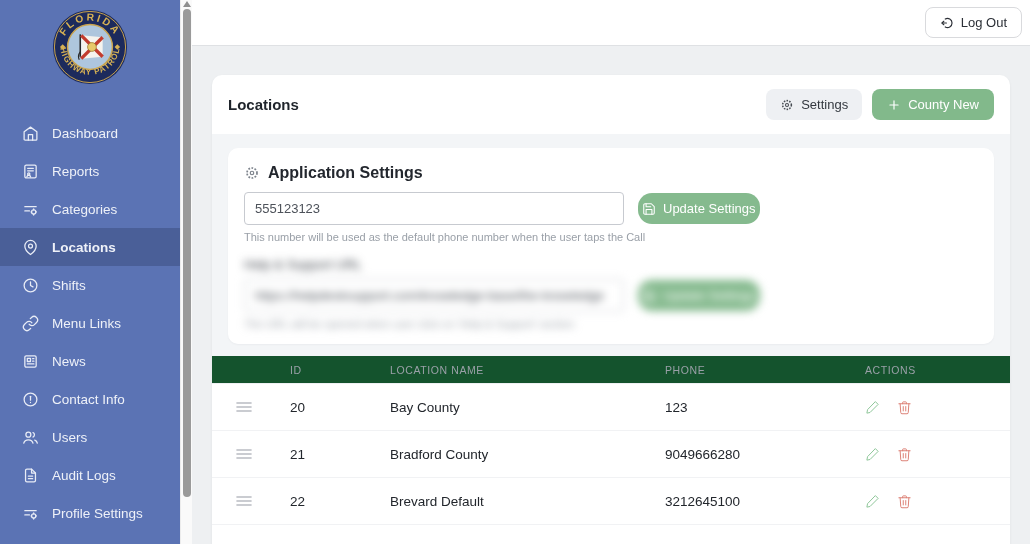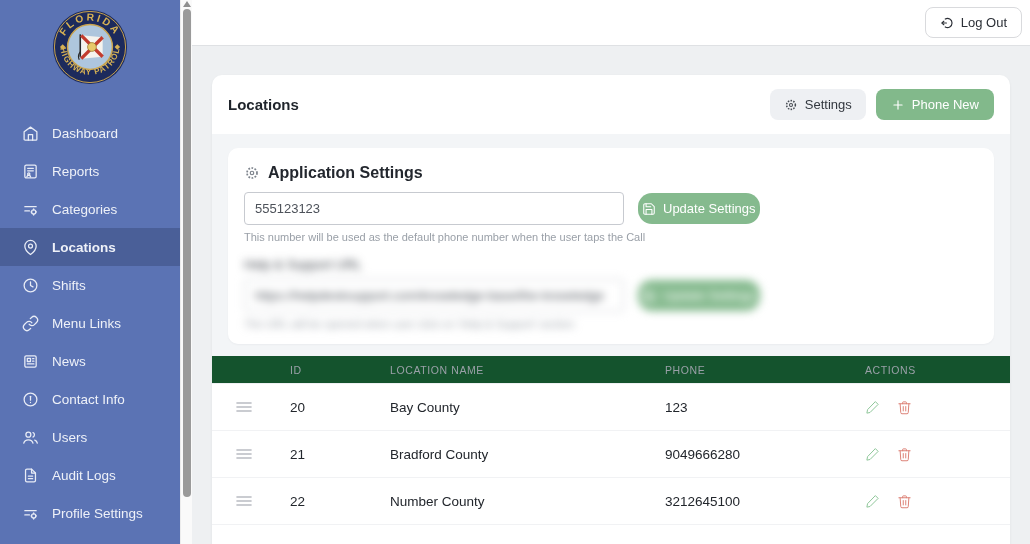--- a/index.html
+++ b/index.html
@@ -247,21 +247,21 @@
                 <circle cx="12" cy="12" r="7.5" stroke-width="2.6" stroke-dasharray="2.6 2.2"></circle>
                 <circle cx="12" cy="12" r="2.6" stroke-width="1.8"></circle>
               </svg>
             <span>Settings</span>
           </button>
           <button class="btn create-btn">
             <svg viewBox="0 0 24 24">
                 <line x1="12" y1="5" x2="12" y2="19"></line>
                 <line x1="5" y1="12" x2="19" y2="12"></line>
               </svg>
-            <span>Phone New</span>
+            <span>County New</span>
           </button>
         </div>
       </div>
 
       <div class="card-body">
         <div class="inner-card">
           <div class="section-title">
             <svg width="16" height="16" viewBox="0 0 24 24">
                 <circle cx="12" cy="12" r="7.5" stroke-width="2.6" stroke-dasharray="2.6 2.2"></circle>
                 <circle cx="12" cy="12" r="2.6" stroke-width="1.8"></circle>
@@ -371,21 +371,21 @@
 
         <div class="t-row t-data">
           <div class="drag-handle">
             <svg width="16" height="14" viewBox="0 0 16 14">
                 <line x1="1" y1="3" x2="15" y2="3"></line>
                 <line x1="1" y1="7" x2="15" y2="7"></line>
                 <line x1="1" y1="11" x2="15" y2="11"></line>
               </svg>
           </div>
           <div>22</div>
-          <div>Number County</div>
+          <div>Brevard Default</div>
           <div>3212645100</div>
           <div class="row-actions">
             <button class="icon-btn edit">
                 <svg viewBox="0 0 24 24">
                   <path d="M17 3l4 4L8 20l-5 1 1-5z"></path>
                 </svg>
               </button>
             <button class="icon-btn delete">
                 <svg viewBox="0 0 24 24">
                   <polyline points="3 6 5 6 21 6"></polyline>

